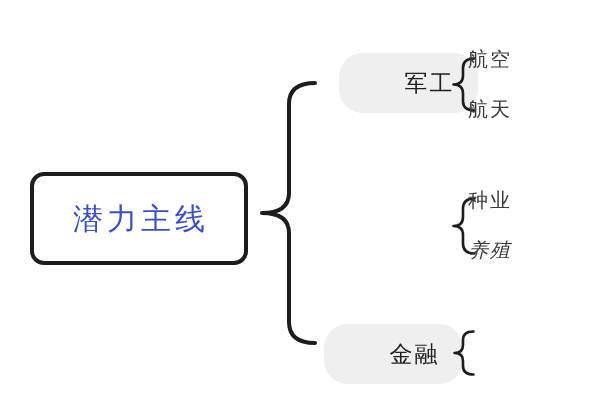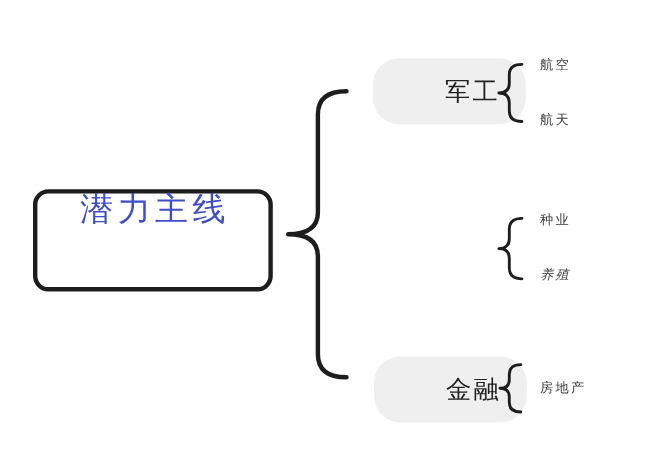--- a/index.html
+++ b/index.html
@@ -15,21 +15,21 @@
   
   .root-node {
     position: absolute;
     left: 30px; top: 172px;
     width: 218px; height: 93px;
     box-sizing: border-box;
     background: #ffffff;
     border: 4px solid var(--outline, #1d1d1d);
     border-radius: 14px;
     display: flex;
-    align-items: flex-start;
+    align-items: center;
     justify-content: center;
   }
   .root-node .label {
     color: var(--root-text, #3d4ec6);
     font-size: 30px;
     letter-spacing: 4px;
     text-indent: 4px;
     line-height: 1;
     white-space: nowrap;
   }
@@ -49,45 +49,45 @@
   .branch-node .label {
     color: var(--branch-text, #212121);
     font-size: 23px;
     letter-spacing: 2px;
     text-indent: 2px;
     line-height: 1;
     white-space: nowrap;
   }
   .b0 { top: 53px; }
   .b1 { top: 194px; }
-  .b2 { top: 324px; left: 340px; }
+  .b2 { top: 324px; left: 324px; }
 
   
   svg.brace { position: absolute; overflow: visible; }
   svg.brace path {
     fill: none;
     stroke: var(--outline, #1d1d1d);
     stroke-linecap: round;
     stroke-linejoin: round;
   }
   .brace-root { left: 260px; top: 80px; }
   .brace-root path { stroke-width: 4; }
   .brace-small path { stroke-width: 2.6; }
   .s0 { left: 452px; top: 57px; }
   .s1 { left: 452px; top: 197px; }
   .s2 { left: 453px; top: 330px; }
 
   
   .child-label {
     position: absolute;
-    left: 491px;
+    left: 468px;
     height: 24px;
     line-height: 24px;
     color: var(--child-text, #3a3a3a);
-    font-size: 12px;
+    font-size: 20px;
     letter-spacing: 2px;
     white-space: nowrap;
   }
   .c00 { top: 47px; }
   .c01 { top: 97px; }
   .c10 { top: 188px; }
   .c11 { top: 238px; font-style: italic; }
   .c20 { top: 340px; }
 </style>
 </head>
@@ -117,15 +117,14 @@
   </svg>
   <div class="child-label c10">种业</div>
   <div class="child-label c11">养殖</div>
 
   <div class="branch-node b2">
     <span class="label">金融</span>
   </div>
   <svg class="brace brace-small s2" width="22" height="46" viewBox="0 0 22 46">
     <path d="M 20.5 1.5 Q 10 1.5 10 10 L 10 15 Q 10 23 1.5 23 Q 10 23 10 31 L 10 36 Q 10 44.5 20.5 44.5"></path>
   </svg>
-  <div class="child-label c20">房地产</div>
 
 </div>
 
 </body></html>

